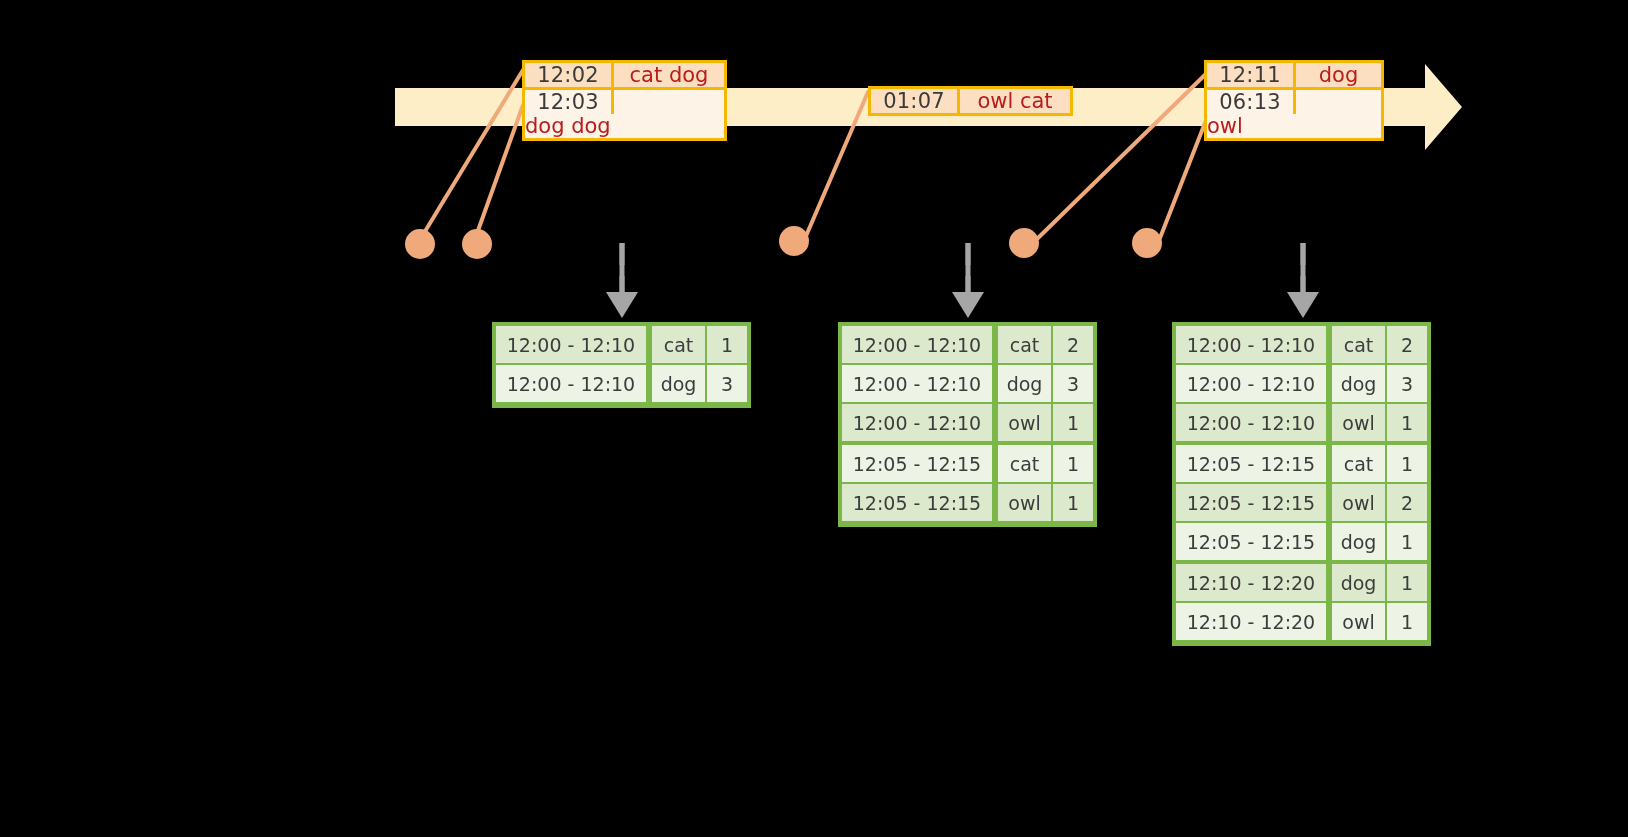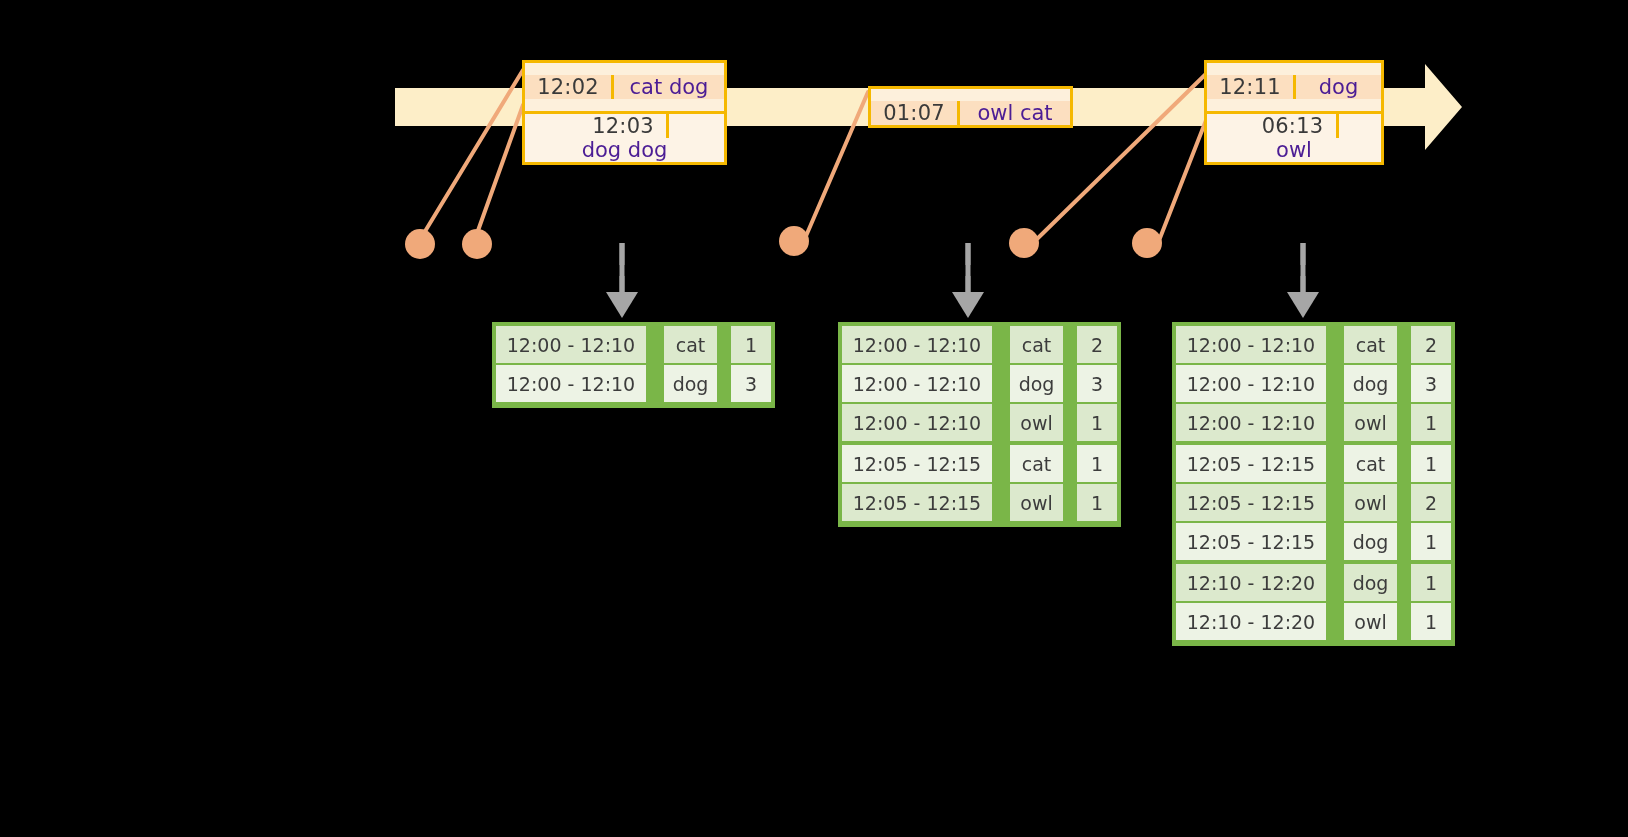--- a/index.html
+++ b/index.html
@@ -35,22 +35,21 @@
     border: 3px solid #f5b800;
     box-sizing: border-box;
     background: #fdf0dc;
     display: flex;
     flex-direction: column;
     z-index: 5;
   }
   .event-row {
     display: flex;
     flex: 1 1 auto;
-    align-items: center;
-    margin-top: 12px;
+    align-items: flex-start;
   }
   .event-row + .event-row {
     border-top: 3px solid #f5b800;
   }
   .event-row.shaded { background: #fcdfc0; }
   .event-row.plain  { background: #fdf3e6; flex-direction: column; }
   .ev-time {
     width: 86px;
     border-right: 3px solid #f5b800;
     display: flex;
@@ -59,39 +58,38 @@
     font-size: 21px;
     color: #3a3a3a;
     letter-spacing: .2px;
   }
   .ev-words {
     flex: 1 1 auto;
     display: flex;
     align-items: center;
     justify-content: center;
     font-size: 21px;
-    color: #4c1d95;
+    color: #b91c1c;
     border-radius: 10px;
   }
 
   
   .result-table {
     position: absolute;
     border: 4px solid #7ab648;
     box-sizing: border-box;
     background: #7ab648;
     display: flex;
     flex-direction: column;
     z-index: 4;
   }
   .rt-row {
     display: flex;
     height: 37px;
     box-sizing: border-box;
-    gap: 12px;
   }
   .rt-row + .rt-row { margin-top: 2px; }
   .rt-row.grp-end { margin-bottom: 2px; }
   .rt-cell {
     display: flex;
     align-items: center;
     justify-content: center;
     font-size: 19px;
     color: #3c3c3c;
     box-sizing: border-box;

